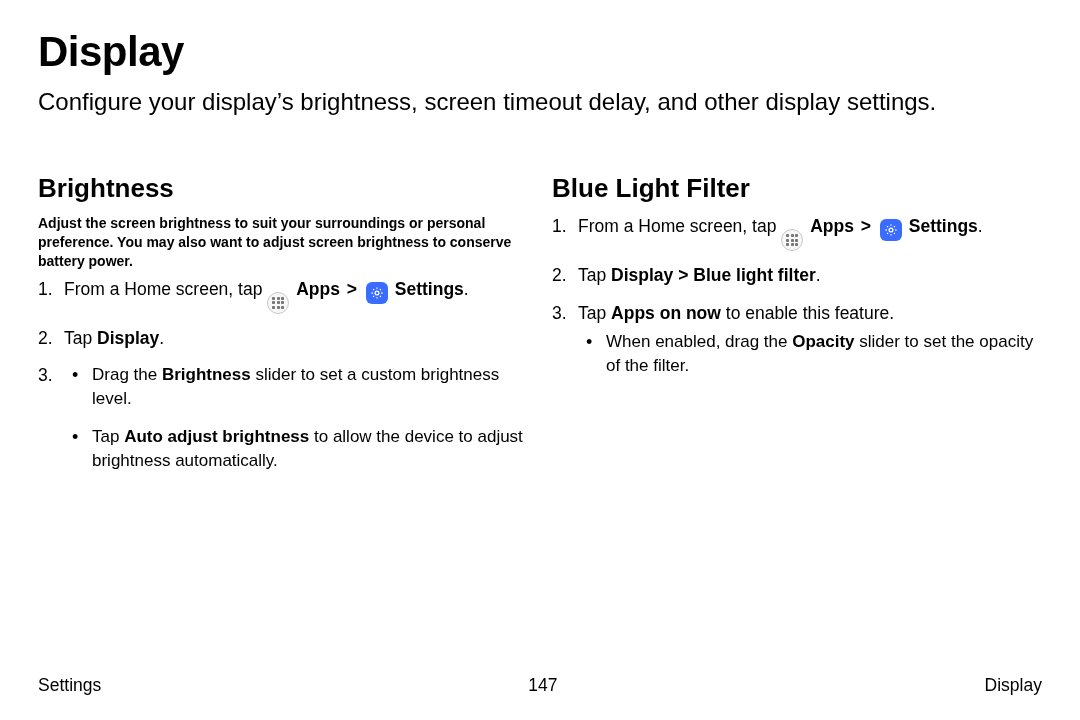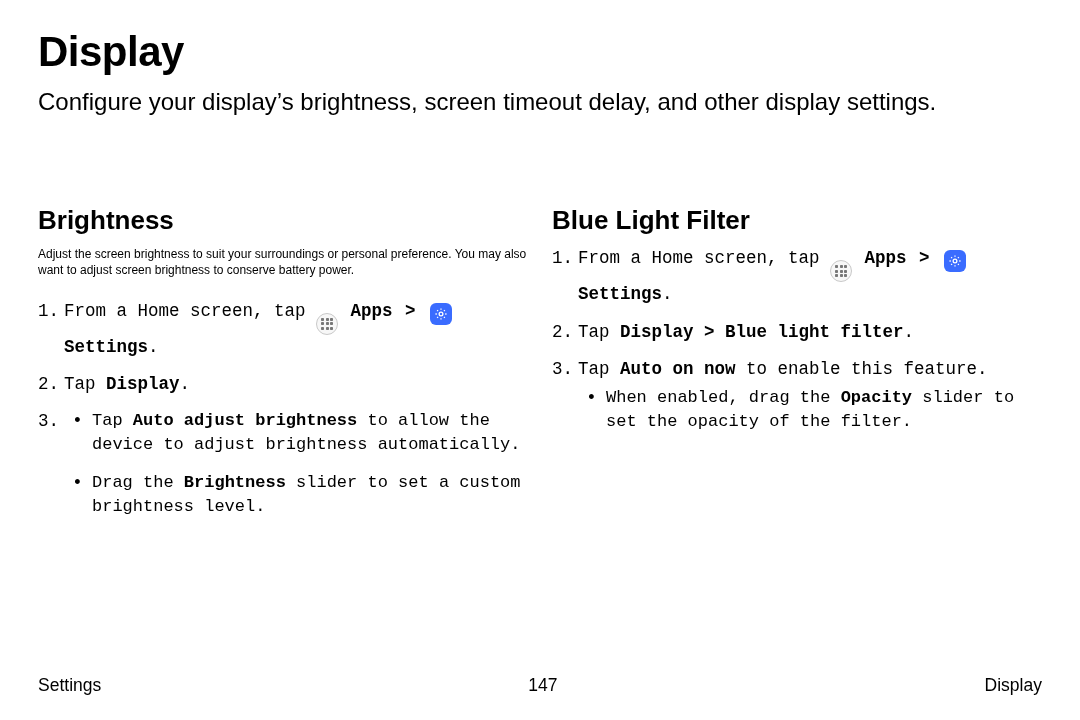--- a/index.html
+++ b/index.html
@@ -5,27 +5,27 @@
   * { box-sizing: border-box; margin: 0; padding: 0; }
   html, body { width: 1080px; height: 720px; background: #fff; font-family: Arial, Helvetica, sans-serif; color: #000; }
   .page {
     width: 1080px;
     height: 720px;
     padding: 28px 38px 0 38px;
     position: relative;
     border-radius: 31px;
   }
   h1.title { font-size: 42px; font-weight: 800; letter-spacing: -0.5px; margin-bottom: 10px; }
-  p.intro { font-size: 24px; line-height: 1.3; font-weight: 400; margin-bottom: 88px; max-width: 1000px; }
+  p.intro { font-size: 24px; line-height: 1.3; font-weight: 400; margin-bottom: 56px; max-width: 1000px; }
   .columns { display: flex; gap: 24px; }
   .col { flex: 1; }
   h2.section { font-size: 26px; font-weight: 800; margin-bottom: 10px; }
-  p.para { font-size: 12px; line-height: 1.35; margin-bottom: 20px; }
+  p.para { font-size: 14px; line-height: 1.35; margin-bottom: 6px; font-weight: bold; }
   ol.steps { list-style: none; counter-reset: step; padding-left: 0; }
-  ol.steps > li { counter-increment: step; font-size: 17.5px; line-height: 1.45; margin-bottom: 12px; padding-left: 26px; position: relative; font-family: Liberation Mono, monospace; }
+  ol.steps > li { counter-increment: step; font-size: 17.5px; line-height: 1.45; margin-bottom: 12px; padding-left: 26px; position: relative; }
   ol.steps > li::before { content: counter(step) "."; position: absolute; left: 0; }
   ul.bullets { list-style: none; padding-left: 0; margin-top: 4px; }
   ul.bullets > li { font-size: 17px; line-height: 1.4; margin-bottom: 14px; padding-left: 28px; position: relative; }
   ul.bullets > li::before { content: "\2022"; position: absolute; left: 8px; font-size: 18px; }
   b, .b { font-weight: 800; }
   .chev { font-weight: 800; padding: 0 2px; }
   .icon-apps {
     display: inline-flex; align-items: center; justify-content: center;
     width: 22px; height: 22px; vertical-align: -5px;
     border: 1px solid #c9c9c9; border-radius: 50%; background: #f7f7f7;
@@ -88,24 +88,24 @@
             </svg>
           </span>
           <b>Settings</b><span>.</span>
         </li>
         <li>
           <span>Tap </span><b>Display</b><span>.</span>
         </li>
         <li>
           <ul class="bullets">
             <li>
-              <span>Tap </span><b>Auto adjust brightness</b><span> to allow the device to adjust brightness automatically.</span>
+              <span>Drag the </span><b>Brightness</b><span> slider to set a custom brightness level.</span>
             </li>
             <li>
-              <span>Drag the </span><b>Brightness</b><span> slider to set a custom brightness level.</span>
+              <span>Tap </span><b>Auto adjust brightness</b><span> to allow the device to adjust brightness automatically.</span>
             </li>
           </ul>
         </li>
       </ol>
     </div>
 
     <div class="col">
       <h2 class="section">Blue Light Filter</h2>
       <ol class="steps">
         <li>
@@ -130,21 +130,21 @@
               <circle cx="12" cy="12" r="3.2"></circle>
               <path d="M12 2.5v2.3M12 19.2v2.3M21.5 12h-2.3M4.8 12H2.5M18.6 5.4l-1.6 1.6M7 17l-1.6 1.6M18.6 18.6L17 17M7 7 5.4 5.4"></path>
             </svg>
           </span>
           <b>Settings</b><span>.</span>
         </li>
         <li>
           <span>Tap </span><b>Display &gt; Blue light filter</b><span>.</span>
         </li>
         <li>
-          <span>Tap </span><b>Auto on now</b><span> to enable this feature.</span>
+          <span>Tap </span><b>Apps on now</b><span> to enable this feature.</span>
           <ul class="bullets">
             <li>
               <span>When enabled, drag the </span><b>Opacity</b><span> slider to set the opacity of the filter.</span>
             </li>
           </ul>
         </li>
       </ol>
     </div>
   </div>
 

